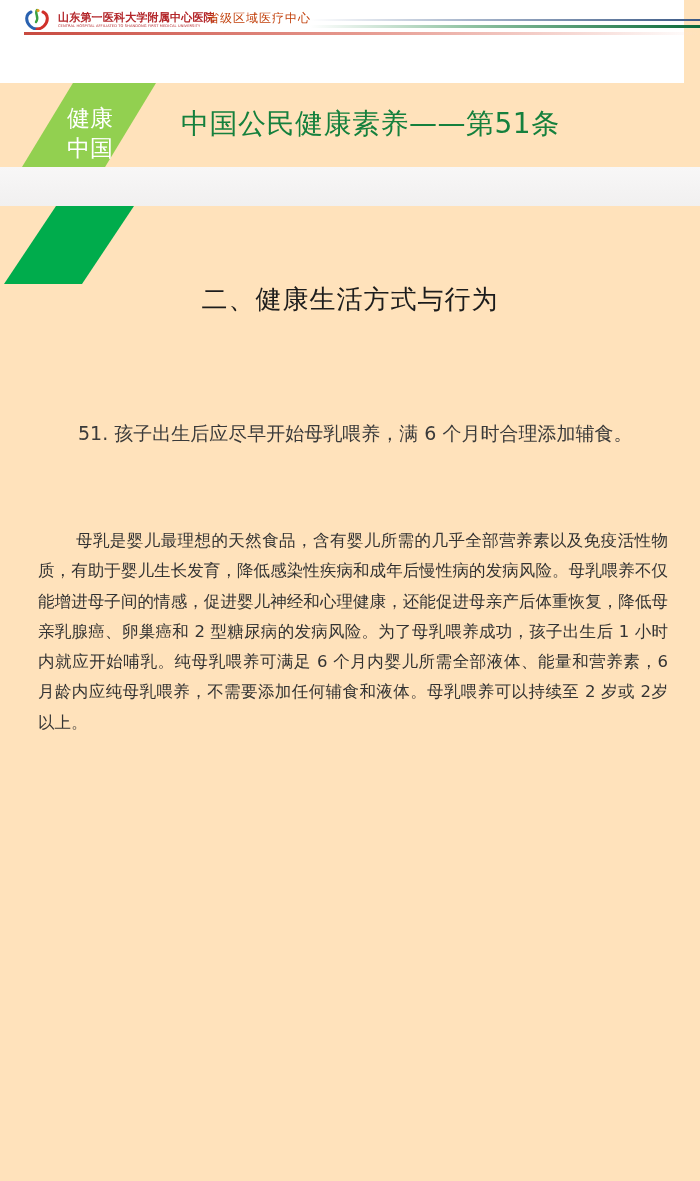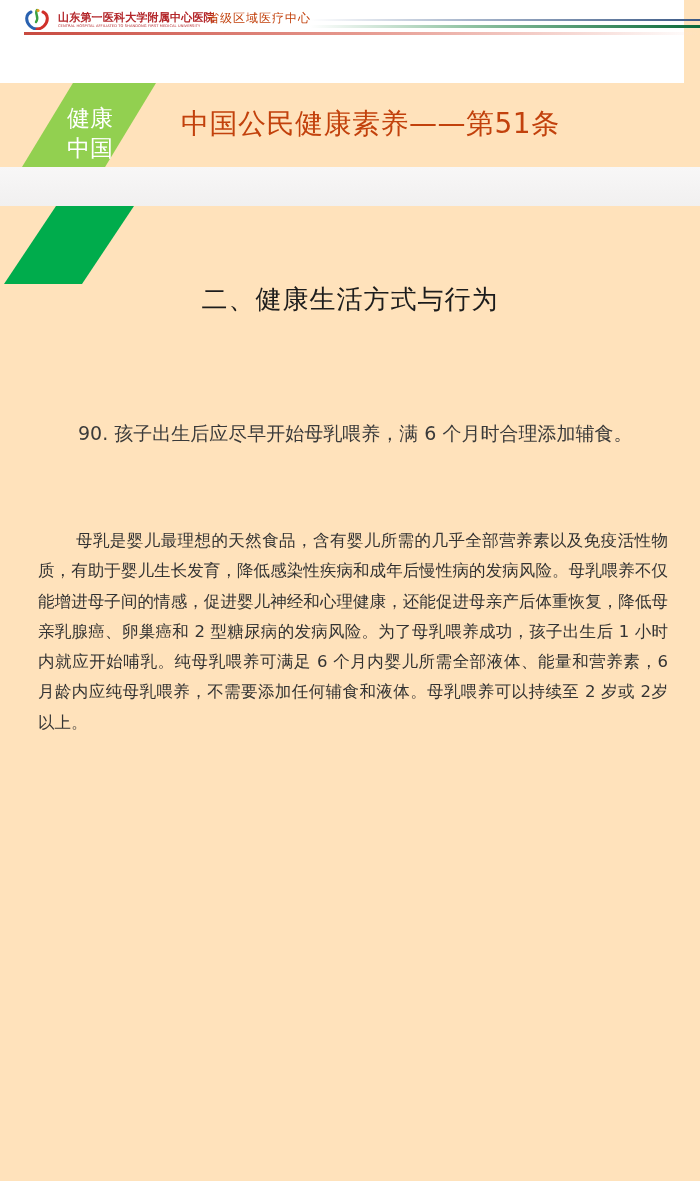--- a/index.html
+++ b/index.html
@@ -17,21 +17,21 @@
   .line-blue { position: absolute; left: 310px; top: 19px; width: 390px; height: 2px;
     background: linear-gradient(to right, rgba(255,255,255,0) 0%, #a8b6cc 40%, #3c5a86 100%); }
   .line-green { position: absolute; left: 310px; top: 25px; width: 390px; height: 3px;
     background: linear-gradient(to right, rgba(255,255,255,0) 0%, #93c4a4 40%, #0c6a3a 100%); }
 
   
   .title-band { position: absolute; left: 0; top: 83px; width: 700px; height: 84px; background: #ffe2bb; }
   .tag-green { position: absolute; left: 22px; top: 83px; width: 134px; height: 84px; background: #92d050;
     clip-path: polygon(38% 0, 100% 0, 62% 100%, 0 100%); }
   .tag-text { position: absolute; left: 62px; top: 95px; width: 56px; font-size: 23px; line-height: 30px; color: #ffffff; text-align: center; margin-top: 8px; }
-  .main-title { position: absolute; left: 181px; top: 105px; font-size: 28px; color: #c2410c; white-space: nowrap; letter-spacing: 0.5px; }
+  .main-title { position: absolute; left: 181px; top: 105px; font-size: 28px; color: #15803d; white-space: nowrap; letter-spacing: 0.5px; }
 
   
   .grey-strip { position: absolute; left: 0; top: 167px; width: 700px; height: 39px;
     background: linear-gradient(to bottom, #f8f7f7, #f1f0f0); }
 
   
   .body-area { position: absolute; left: 0; top: 206px; width: 700px; height: 975px; background: #ffe2bb; }
   .para-green { position: absolute; left: 4px; top: 206px; width: 130px; height: 78px; background: #00ac4c;
     clip-path: polygon(40% 0, 100% 0, 60% 100%, 0 100%); }
   .section-heading { position: absolute; left: 0; top: 282px; width: 700px; text-align: center; font-size: 26px; color: #1c1c1c; letter-spacing: 1px; }
@@ -66,17 +66,17 @@
   <div>中国</div>
 </div>
 <div class="main-title">中国公民健康素养——第51条</div>
 
 <div class="grey-strip"></div>
 
 <div class="body-area"></div>
 <div class="para-green"></div>
 <div class="section-heading">二、健康生活方式与行为</div>
 
-<div class="lead">90. 孩子出生后应尽早开始母乳喂养，满 6 个月时合理添加辅食。</div>
+<div class="lead">51. 孩子出生后应尽早开始母乳喂养，满 6 个月时合理添加辅食。</div>
 
 <div class="content">
   <p>母乳是婴儿最理想的天然食品，含有婴儿所需的几乎全部营养素以及免疫活性物质，有助于婴儿生长发育，降低感染性疾病和成年后慢性病的发病风险。母乳喂养不仅能增进母子间的情感，促进婴儿神经和心理健康，还能促进母亲产后体重恢复，降低母亲乳腺癌、卵巢癌和 2 型糖尿病的发病风险。为了母乳喂养成功，孩子出生后 1 小时内就应开始哺乳。纯母乳喂养可满足 6 个月内婴儿所需全部液体、能量和营养素，6 月龄内应纯母乳喂养，不需要添加任何辅食和液体。母乳喂养可以持续至 2 岁或 2岁以上。</p>
 </div>
 
 </body></html>

